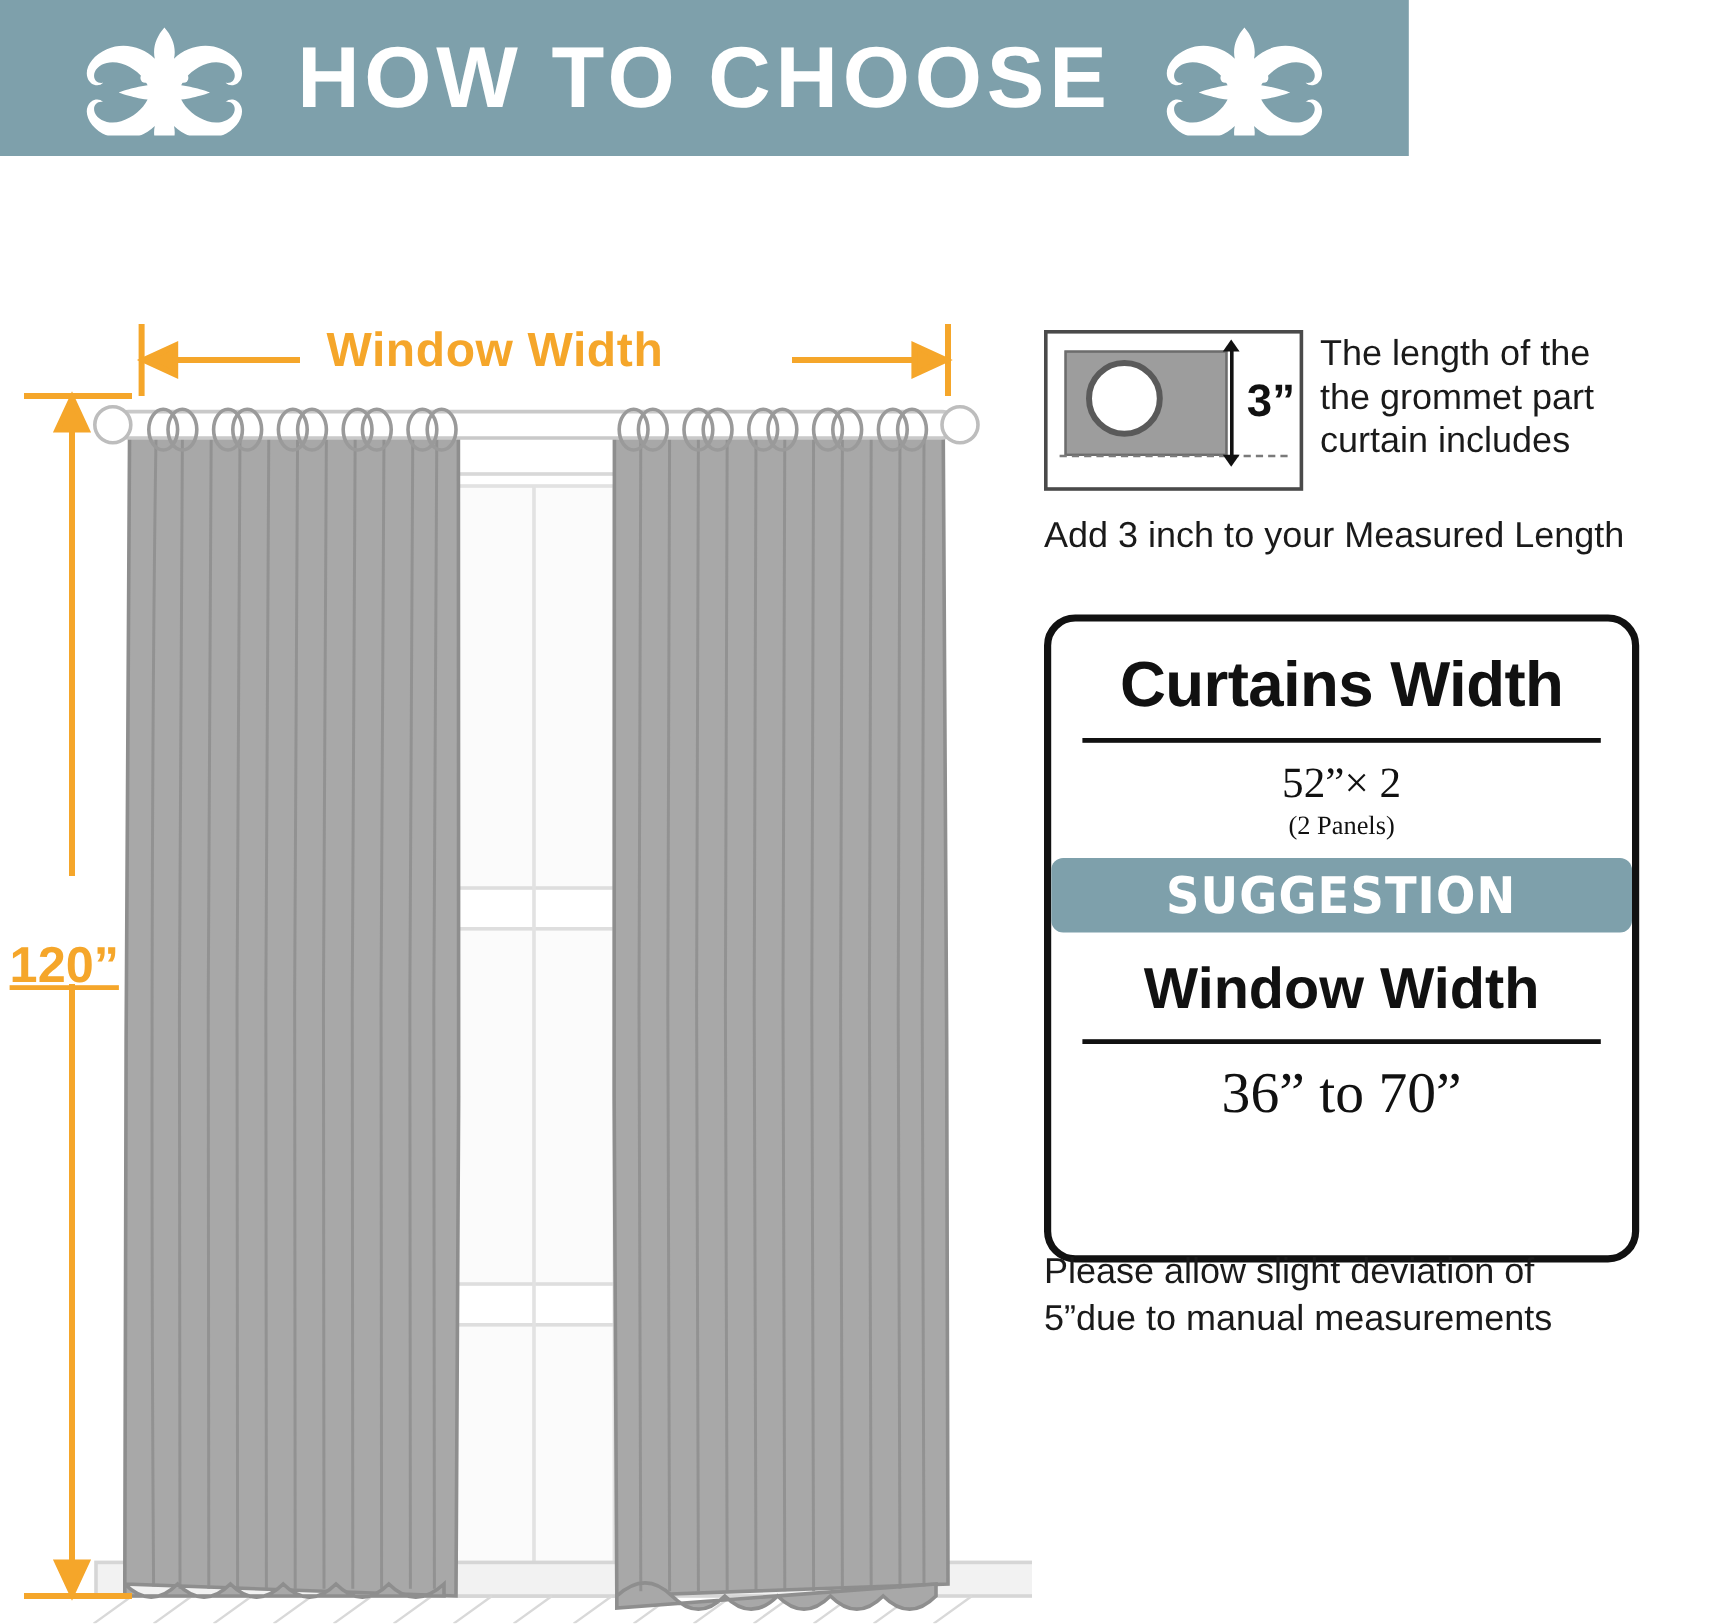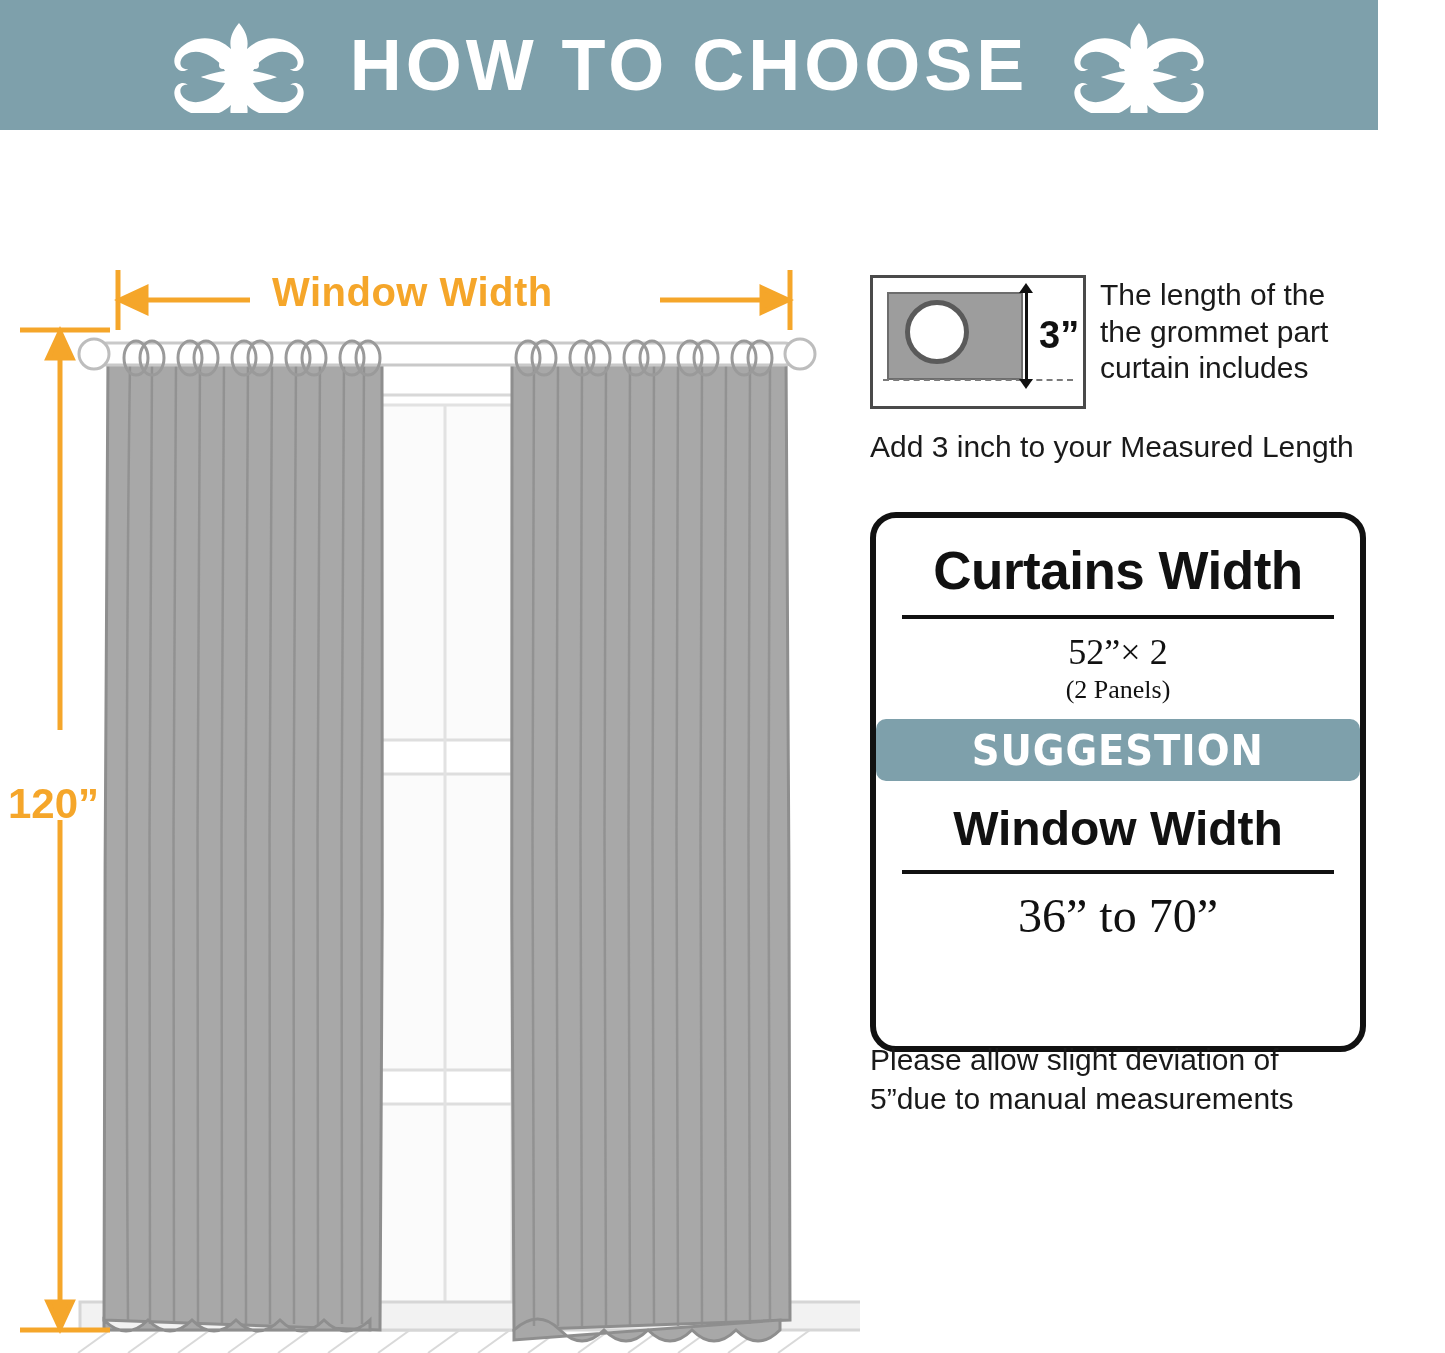--- a/index.html
+++ b/index.html
@@ -12,21 +12,21 @@
     height: 1353px;
     position: relative;
     font-family: "Liberation Sans", sans-serif;
     overflow: hidden;
   }
 
   
   .header {
     position: absolute;
     left: 0; top: 0;
-    width: 1378px;
+    width: 1174px;
     height: 130px;
     background: #7ea0ab;
     display: flex;
     align-items: center;
     justify-content: center;
     gap: 36px;
   }
   .header-title {
     color: #ffffff;
     font-size: 72px;
@@ -60,20 +60,21 @@
   .win-width-label {
     top: 140px;
     left: 272px;
     font-size: 40px;
     letter-spacing: 0.5px;
   }
   .height-label {
     top: 650px;
     left: 8px;
     font-size: 42px;
+    text-decoration: underline;
   }
 
   
   .right-col {
     position: absolute;
     left: 862px;
     top: 130px;
     width: 583px;
     height: 1223px;
   }
@@ -195,21 +196,21 @@
     height: 4px;
     background: #111;
     margin: 14px 26px 0 26px;
   }
   .card-value {
     font-size: 36px;
     padding-top: 12px;
     font-family: "Liberation Serif", serif;
   }
   .card-sub {
-    font-size: 26px;
+    font-size: 22px;
     font-family: "Liberation Serif", serif;
     padding-top: 2px;
   }
   .card-banner {
     margin-top: 14px;
     background: #7ea0ab;
     height: 62px;
     display: flex;
     align-items: center;
     justify-content: center;

